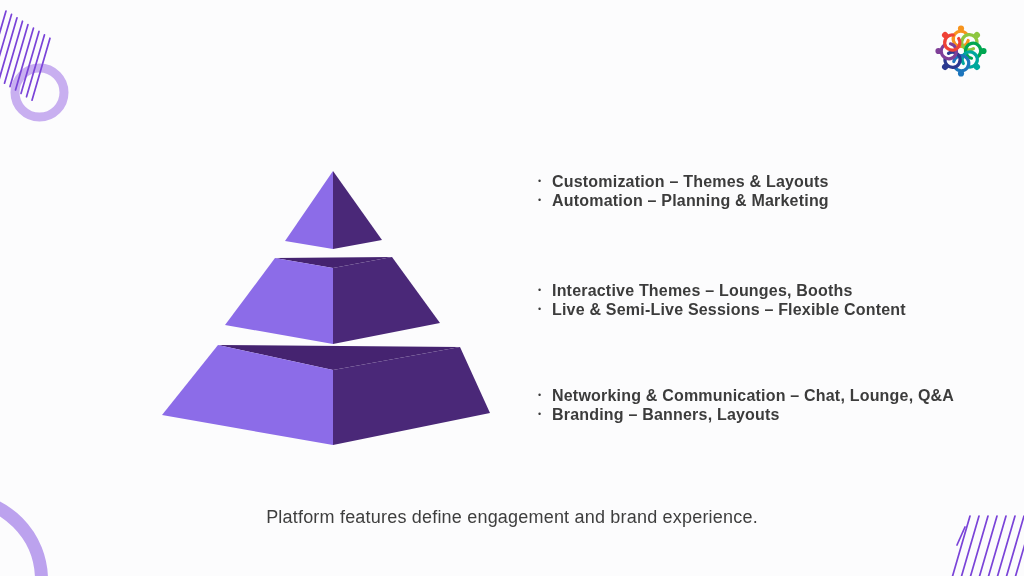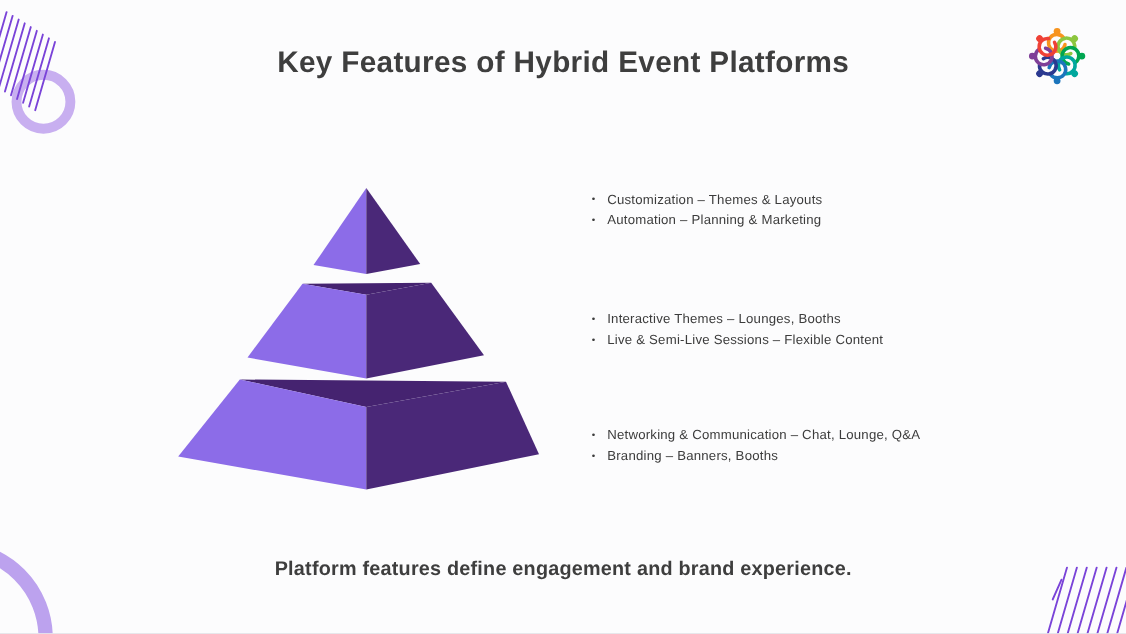--- a/index.html
+++ b/index.html
@@ -7,37 +7,37 @@
     position:relative;width:1024px;height:576px;overflow:hidden;
     background:#FCFCFD;font-family:"Liberation Sans",sans-serif;
     margin:0 auto;
   }
   .slide-title{
     position:absolute;top:41px;left:0;width:100%;text-align:center;
     font-size:27px;font-weight:bold;color:#3E3E3E;letter-spacing:.3px;
   }
   .takeaway{
     position:absolute;top:507px;left:0;width:100%;text-align:center;
-    font-size:18px;font-weight:bold;color:#3E3E3E;letter-spacing:.2px;
+    font-size:18px;font-weight:normal;color:#3E3E3E;letter-spacing:.2px;
   }
   .logo{position:absolute;left:928px;top:20px;width:66px;height:62px;}
   .pyramid{position:absolute;left:150px;top:150px;width:345px;height:300px;}
   .deco-topleft{position:absolute;left:0;top:0;width:70px;height:135px;}
   .deco-bottomleft{position:absolute;left:0;bottom:0;width:110px;height:106px;}
   .deco-bottomright{position:absolute;right:0;bottom:0;width:78px;height:78px;}
   .bullet-group{position:absolute;left:538px;}
   .bullet-group.g1{top:172px;}
   .bullet-group.g2{top:281px;}
   .bullet-group.g3{top:386px;}
   .bullet-line{display:flex;align-items:flex-start;}
   .bullet-dot{
     flex:none;width:14px;font-size:9px;line-height:19px;color:#3C3C3C;
     text-align:left;
   }
-  .bullet-text{font-size:12px;line-height:19px;color:#3C3C3C;letter-spacing:.2px;}
+  .bullet-text{font-size:16px;line-height:19px;color:#3C3C3C;letter-spacing:.2px;font-weight:bold;}
 </style>
 </head>
 <body>
 
 <div class="canvas">
 
   <svg class="deco-topleft" viewBox="0 0 70 135">
     <circle cx="39.5" cy="92.5" r="24.5" fill="none" stroke-width="9" stroke="#C8AFF0"></circle>
     <g fill="none" stroke-width="1.7" stroke-linecap="round" stroke="#7A43D8">
       <line x1="6" y1="11" x2="-12" y2="73"></line>
@@ -63,21 +63,20 @@
       <line x1="961" y1="578" x2="979" y2="516"></line>
       <line x1="970" y1="578" x2="988" y2="516"></line>
       <line x1="979" y1="578" x2="997" y2="516"></line>
       <line x1="988" y1="578" x2="1006" y2="516"></line>
       <line x1="997" y1="578" x2="1015" y2="516"></line>
       <line x1="1006" y1="578" x2="1024" y2="516"></line>
       <line x1="1015" y1="578" x2="1033" y2="516"></line>
     </g>
   </svg>
 
-  <div class="slide-title">Key Features of Hybrid Event Platforms</div>
 
   <svg class="logo" viewBox="0 0 66 62">
     <defs>
       <g id="logo-fig">
         <circle cx="33" cy="8.5" r="3.1" fill="currentColor" stroke="none"></circle>
         <path d="M 38.8 14.2 A 7.6 7.6 0 1 0 40.2 20.5" fill="none" stroke="currentColor" stroke-width="3.2" stroke-linecap="round"></path>
       </g>
     </defs>
     <use href="#logo-fig" transform="rotate(0 33 31)" color="#F7941E"></use>
     <use href="#logo-fig" transform="rotate(45 33 31)" color="#8DC63F"></use>
@@ -125,19 +124,19 @@
     </div>
   </div>
 
   <div class="bullet-group g3">
     <div class="bullet-line">
       <span class="bullet-dot">•</span>
       <span class="bullet-text">Networking &amp; Communication – Chat, Lounge, Q&amp;A</span>
     </div>
     <div class="bullet-line">
       <span class="bullet-dot">•</span>
-      <span class="bullet-text">Branding – Banners, Booths</span>
+      <span class="bullet-text">Branding – Banners, Layouts</span>
     </div>
   </div>
 
   <div class="takeaway">Platform features define engagement and brand experience.</div>
 
 </div>
 
 </body></html>

